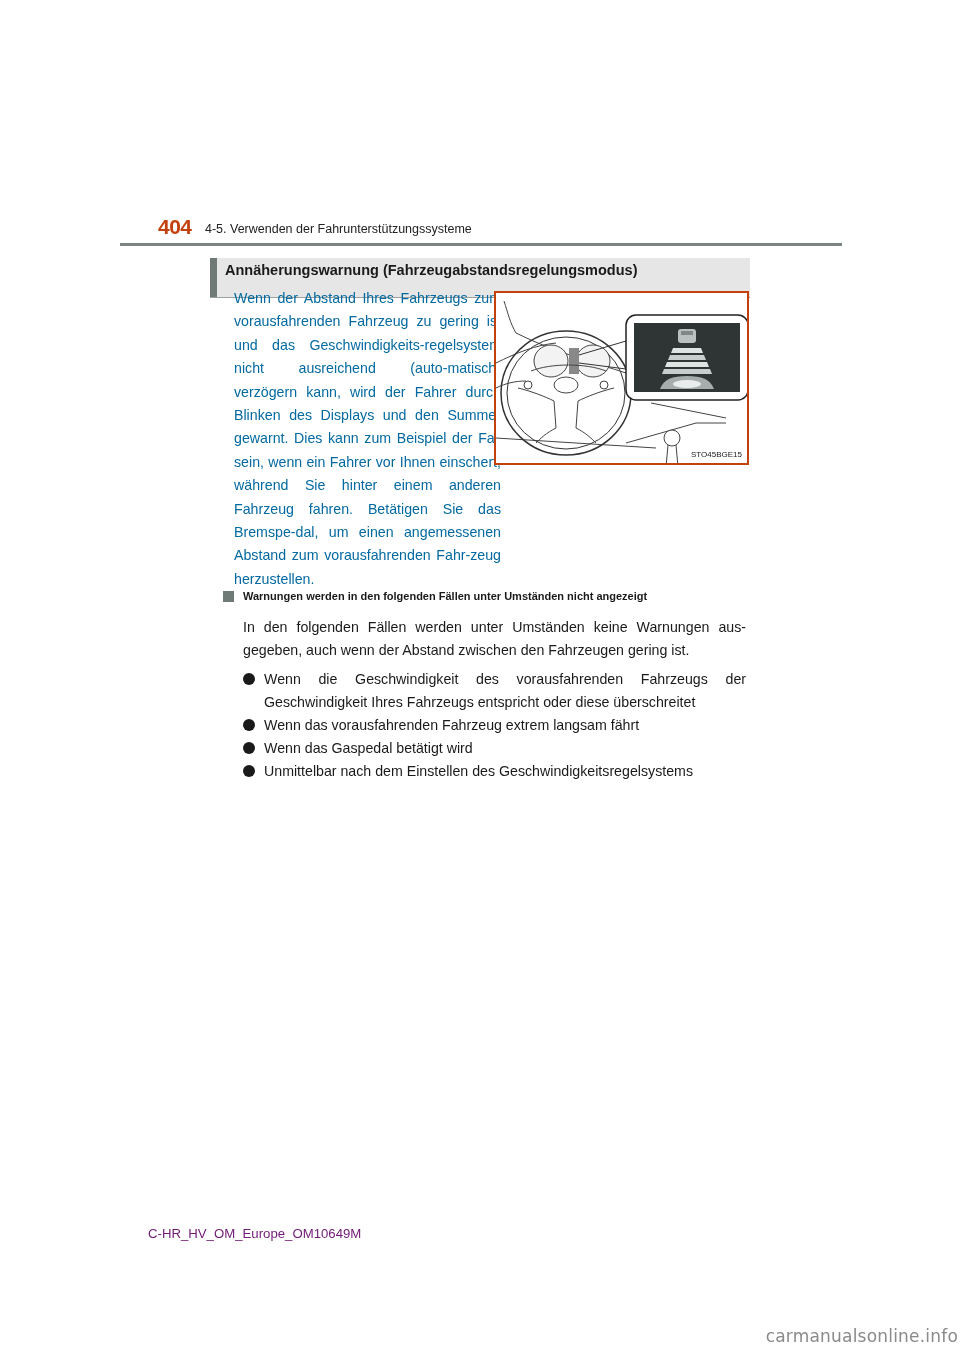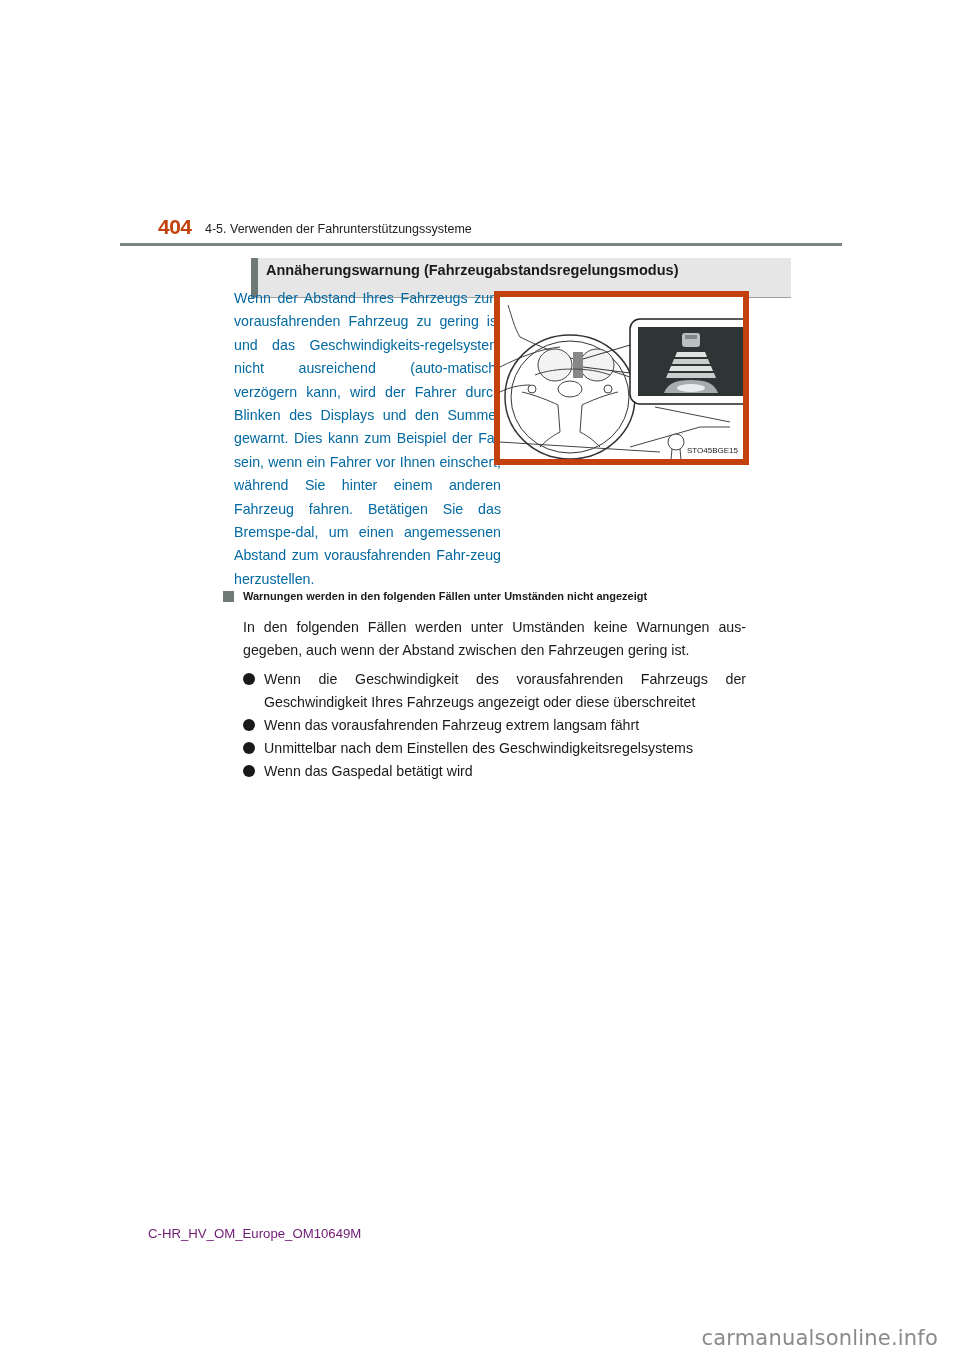--- a/index.html
+++ b/index.html
@@ -41,21 +41,20 @@
     }
     .section-bar {
       position: absolute;
       left: 210px;
       top: 258px;
       width: 540px;
       height: 40px;
       background: #e6e6e6;
       border-bottom: 1px solid #9aa19f;
       box-sizing: border-box;
-      margin-left: 41px;
     }
     .section-bar-accent {
       position: absolute;
       left: 0;
       top: 0;
       width: 7px;
       height: 100%;
       background: #6f7a77;
     }
     .section-title {
@@ -76,21 +75,21 @@
       line-height: 23.4px;
       text-align: justify;
       color: #0369a1;
     }
     .figure {
       position: absolute;
       left: 494px;
       top: 291px;
       width: 255px;
       height: 174px;
-      border: 6px solid #c2410c;
+      border: 2px solid #c2410c;
       box-sizing: border-box;
       background: #fff;
       overflow: hidden;
     }
     .figure svg {
       position: absolute;
       left: 0;
       top: 0;
     }
     .figure-code {
@@ -160,23 +159,23 @@
     .footer-code {
       position: absolute;
       left: 142px;
       top: 1226px;
       font-size: 13.2px;
       color: #701a75;
       margin-left: 6px;
     }
     .watermark {
       position: absolute;
-      right: 22px;
+      right: 2px;
       top: 1326px;
-      font-size: 21px;
+      font-size: 17px;
       color: #8a8a8a;
       font-family: "DejaVu Sans", sans-serif;
       letter-spacing: 0.2px;
       text-align: center;
     }
   </style>
 </head>
 <body>
 
 <div class="page-number">404</div>
@@ -242,31 +241,31 @@
 
 <div class="subsection">
   <div class="subsection-heading">
     <span class="square-bullet"></span>
     <span>Warnungen werden in den folgenden Fällen unter Umständen nicht angezeigt</span>
   </div>
   <div class="subsection-text">In den folgenden Fällen werden unter Umständen keine Warnungen aus-gegeben, auch wenn der Abstand zwischen den Fahrzeugen gering ist.</div>
   <ul class="bullet-list">
     <li class="bullet-item first">
       <span class="dot"></span>
-      <span>Wenn die Geschwindigkeit des vorausfahrenden Fahrzeugs der Geschwindigkeit Ihres Fahrzeugs angezeigt oder diese überschreitet</span>
+      <span>Wenn die Geschwindigkeit des vorausfahrenden Fahrzeugs der Geschwindigkeit Ihres Fahrzeugs entspricht oder diese überschreitet</span>
     </li>
     <li class="bullet-item">
       <span class="dot"></span>
       <span>Wenn das vorausfahrenden Fahrzeug extrem langsam fährt</span>
     </li>
     <li class="bullet-item">
       <span class="dot"></span>
+      <span>Wenn das Gaspedal betätigt wird</span>
+    </li>
+    <li class="bullet-item">
+      <span class="dot"></span>
       <span>Unmittelbar nach dem Einstellen des Geschwindigkeitsregelsystems</span>
-    </li>
-    <li class="bullet-item">
-      <span class="dot"></span>
-      <span>Wenn das Gaspedal betätigt wird</span>
     </li>
   </ul>
 </div>
 
 <div class="footer-code">C-HR_HV_OM_Europe_OM10649M</div>
 <div class="watermark">carmanualsonline.info</div>
 
 </body></html>

